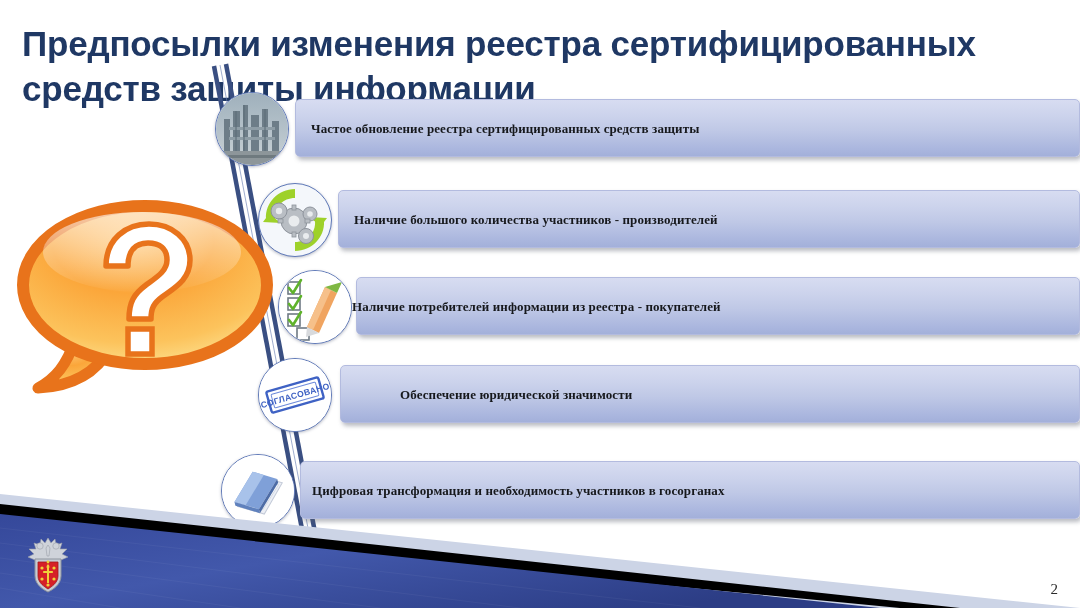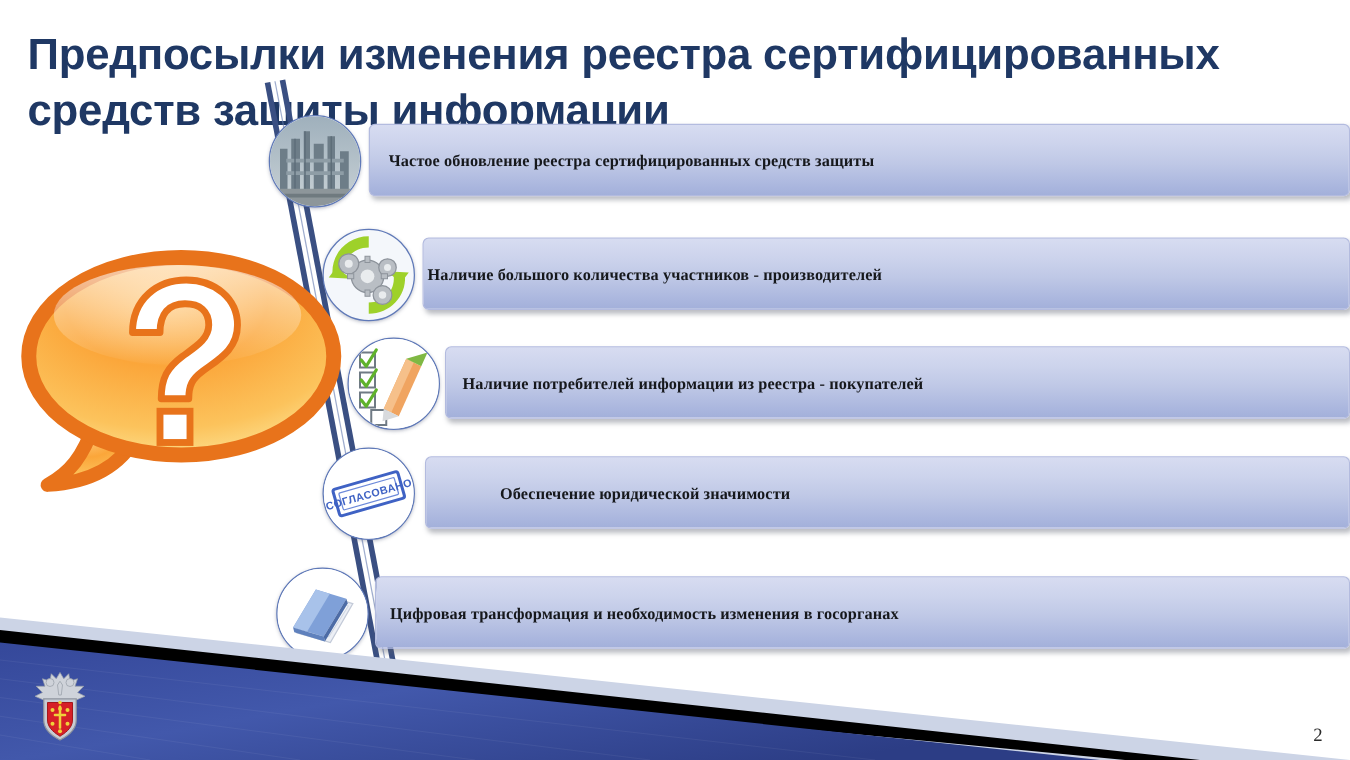--- a/index.html
+++ b/index.html
@@ -172,21 +172,21 @@
           <line x1="49" y1="16" x2="49" y2="62"></line>
         </g>
         <rect x="0" y="58" width="72" height="14" fill="#8d969a"></rect>
         <rect x="0" y="62" width="72" height="3" fill="#6f7a7f"></rect>
       </svg>
     </div>
   </div>
 
   <div class="row" style="left:258px; top:181px; width:822px;">
     <div class="bar" style="left:80px; width:742px;"></div>
-    <div class="bar-label" style="left:84px;">Наличие большого количества участников - производителей</div>
+    <div class="bar-label" style="left:96px;">Наличие большого количества участников - производителей</div>
 
     <div class="icon-circle" style="left:0px; top:2px; background:#f4f7fb;">
       <svg viewBox="0 0 72 72">
         <g fill="#9ed12a">
           <path d="M36 5 C19 5 6 19 7 35 L16 35 C15 23 24 14 36 14 Z"></path>
           <path d="M10 30 L4 38 L22 39 Z"></path>
           <path d="M36 67 C53 67 66 53 65 37 L56 37 C57 49 48 58 36 58 Z"></path>
           <path d="M62 42 L68 34 L50 33 Z"></path>
         </g>
         <g fill="#b9bec4" stroke="#8d939b" stroke-width="1">
@@ -206,21 +206,21 @@
             <rect x="33" y="48" width="4" height="5"></rect>
           <rect x="19" y="35" width="5" height="4"></rect>
             <rect x="46" y="35" width="5" height="4"></rect>
         </g>
       </svg>
     </div>
   </div>
 
   <div class="row" style="left:278px; top:268px; width:802px;">
     <div class="bar" style="left:78px; width:724px;"></div>
-    <div class="bar-label" style="left:92px;">Наличие потребителей информации из реестра - покупателей</div>
+    <div class="bar-label" style="left:74px;">Наличие потребителей информации из реестра - покупателей</div>
 
     <div class="icon-circle" style="left:0px; top:2px; background:#fbfcfd;">
       <svg viewBox="0 0 72 72">
         <rect width="72" height="72" fill="#ffffff"></rect>
         <g fill="none" stroke="#6f7a84" stroke-width="1.6">
           <rect x="9" y="11" width="12" height="12"></rect>
           <rect x="9" y="27" width="12" height="12"></rect>
           <rect x="9" y="43" width="12" height="12"></rect>
           <rect x="18" y="57" width="12" height="12"></rect>
         </g>
@@ -250,21 +250,21 @@
           <rect x="9" y="25" width="54" height="22" rx="2" fill="none" stroke="#3f62c4" stroke-width="2.4"></rect>
           <rect x="13" y="29" width="46" height="14" rx="1" fill="none" stroke="#6d8ada" stroke-width="1"></rect>
           <text x="36" y="39.5" text-anchor="middle" font-family="Liberation Sans, sans-serif" font-size="8.6" font-weight="bold" letter-spacing="0.4" fill="#3f62c4">СОГЛАСОВАНО</text>
         </g>
       </svg>
     </div>
   </div>
 
   <div class="row" style="left:215px; top:452px; width:865px;">
     <div class="bar" style="left:85px; width:780px;"></div>
-    <div class="bar-label" style="left:97px;">Цифровая трансформация и необходимость изменения в госорганах</div>
+    <div class="bar-label" style="left:97px;">Цифровая трансформация и необходимость участников в госорганах</div>
 
     <div class="icon-circle" style="left:6px; top:2px; background:#fbfcff;">
       <svg viewBox="0 0 72 72">
         <rect width="72" height="72" fill="#ffffff"></rect>
         <g transform="rotate(-14 36 38)">
           <path d="M13 46 L38 20 L62 34 L37 60 Z" fill="#eceff5" stroke="#c3cad8" stroke-width="1"></path>
           <path d="M17 44 L38 24 L58 35 L37 55 Z" fill="#f7f9fc" stroke="#cfd6e2" stroke-width="0.8"></path>
           <path d="M11 41 L36 16 L58 29 L33 54 Z" fill="#7fa0d8"></path>
           <path d="M11 41 L36 16 L46 22 L21 47 Z" fill="#a8c2ea"></path>
           <path d="M11 41 L21 47 L33 54 L33 58 L11 45 Z" fill="#5f81bd"></path>

